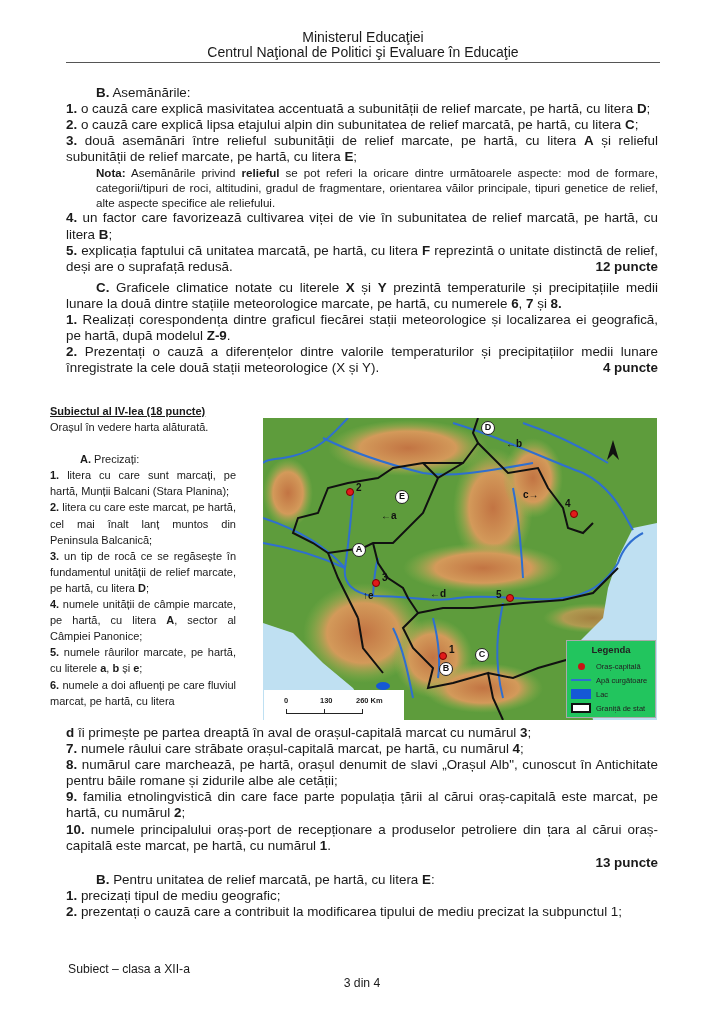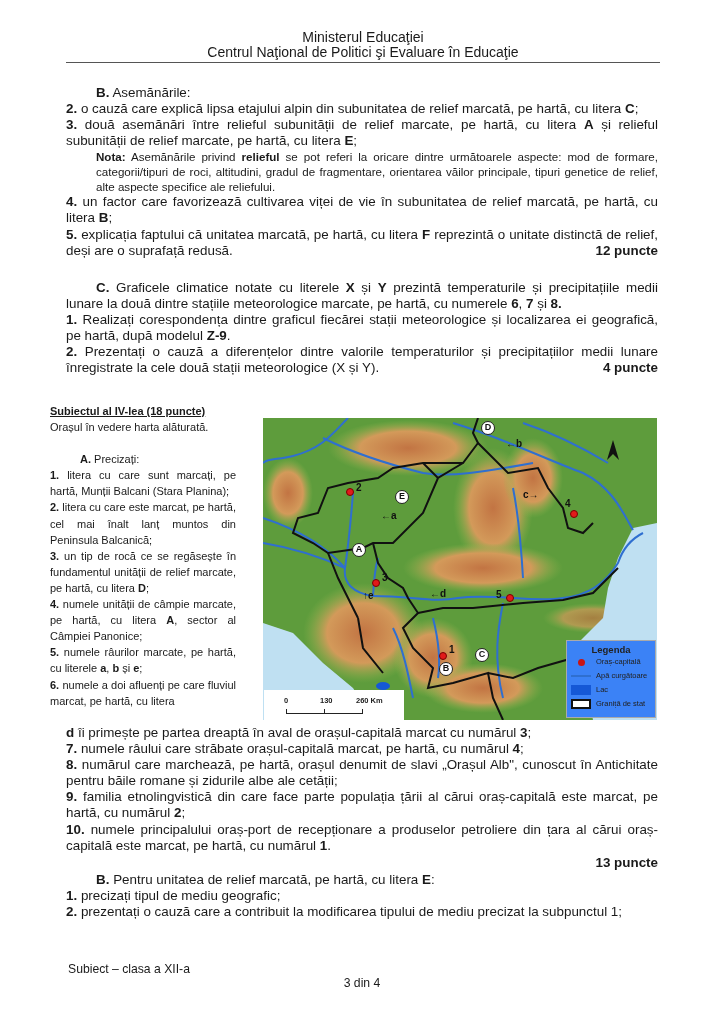--- a/index.html
+++ b/index.html
@@ -29,25 +29,25 @@
     position: absolute; left: 50px; width: 186px;
     font-size: 11px; line-height: 16.1px; text-align: justify;
   }
   .map {
     position: absolute; left: 263px; top: 418px; width: 394px; height: 302px; overflow: hidden;
     background: #5d9b3b;
   }
   .footer-left { position: absolute; left: 68px; top: 962px; font-size: 12.2px; }
   .footer-center { position: absolute; left: 0; width: 724px; top: 976px; text-align: center; font-size: 12.2px; }
   .legend {
-    position: absolute; left: 566px; top: 640px; width: 90px; height: 78px; background: #3b82f6;
+    position: absolute; left: 566px; top: 640px; width: 90px; height: 78px; background: #22c55e;
     border: 1px solid #aaa; font-size: 7.5px; color: #222;
   }
   .legend-title { text-align: center; font-weight: bold; font-size: 9.5px; margin-top: 3px; margin-bottom: 2px; }
-  .legend-row { display: flex; align-items: flex-start; height: 14px; padding-left: 4px; }
+  .legend-row { display: flex; align-items: flex-end; height: 14px; padding-left: 4px; }
   .legend-sym { width: 20px; height: 10px; margin-right: 5px; display: flex; align-items: center; justify-content: center; }
   .scale {
     position: absolute; left: 264px; top: 690px; width: 140px; height: 30px; background: #fff;
     font-size: 7.5px; font-weight: bold; color: #222;
   }
   .circ-label {
     position: absolute; width: 14px; height: 14px; border-radius: 50%; background: #fff;
     border: 1.5px solid #222; font-size: 9px; font-weight: bold; text-align: center; line-height: 11px;
     color: #111;
   }
@@ -60,20 +60,21 @@
 <body>
 
 <div class="header">
   <div>Ministerul Educaţiei</div>
   <div>Centrul Naţional de Politici şi Evaluare în Educaţie</div>
 </div>
 <div class="header-rule"></div>
 
 <div class="block" style="top:85px;">
   <div class="indent"><b>B.</b><span> Asemănările:</span></div>
+  <div><b>1.</b><span> o cauză care explică masivitatea accentuată a subunității de relief marcate, pe hartă, cu litera </span><b>D</b><span>;</span></div>
   <div><b>2.</b><span> o cauză care explică lipsa etajului alpin din subunitatea de relief marcată, pe hartă, cu litera </span><b>C</b><span>;</span></div>
   <div><b>3.</b><span> două asemănări între relieful subunității de relief marcate, pe hartă, cu litera </span><b>A</b><span> și relieful subunității de relief marcate, pe hartă, cu litera </span><b>E</b><span>;</span></div>
   <div class="note"><b>Nota:</b><span> Asemănările privind </span><b>relieful</b><span> se pot referi la oricare dintre următoarele aspecte: mod de formare, categorii/tipuri de roci, altitudini, gradul de fragmentare, orientarea văilor principale, tipuri genetice de relief, alte aspecte specifice ale reliefului.</span></div>
   <div><b>4.</b><span> un factor care favorizează cultivarea viței de vie în subunitatea de relief marcată, pe hartă, cu litera </span><b>B</b><span>;</span></div>
   <div><b>5.</b><span> explicația faptului că unitatea marcată, pe hartă, cu litera </span><b>F</b><span> reprezintă o unitate distinctă de relief, deși are o suprafață redusă.</span><span class="points">12 puncte</span></div>
 </div>
 
 <div class="block" style="top:280px;">
   <div><span class="indent" style="padding-left:30px;"></span><b>C.</b><span> Graficele climatice notate cu literele </span><b>X</b><span> și </span><b>Y</b><span> prezintă temperaturile și precipitațiile medii lunare la două dintre stațiile meteorologice marcate, pe hartă, cu numerele </span><b>6</b><span>, </span><b>7</b><span> și </span><b>8.</b></div>
   <div><b>1.</b><span> Realizați corespondența dintre graficul fiecărei stații meteorologice și localizarea ei geografică, pe hartă, după modelul </span><b>Z-9</b><span>.</span></div>

